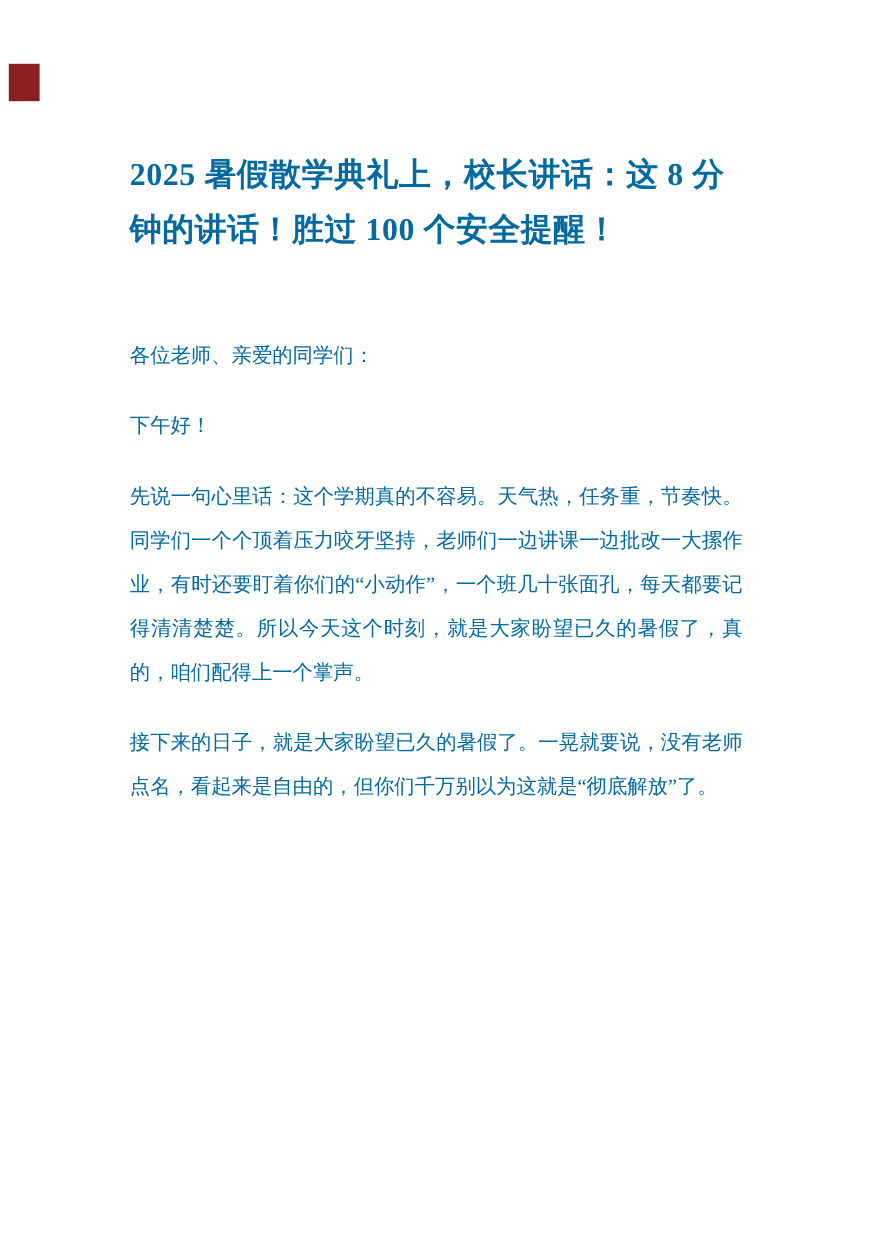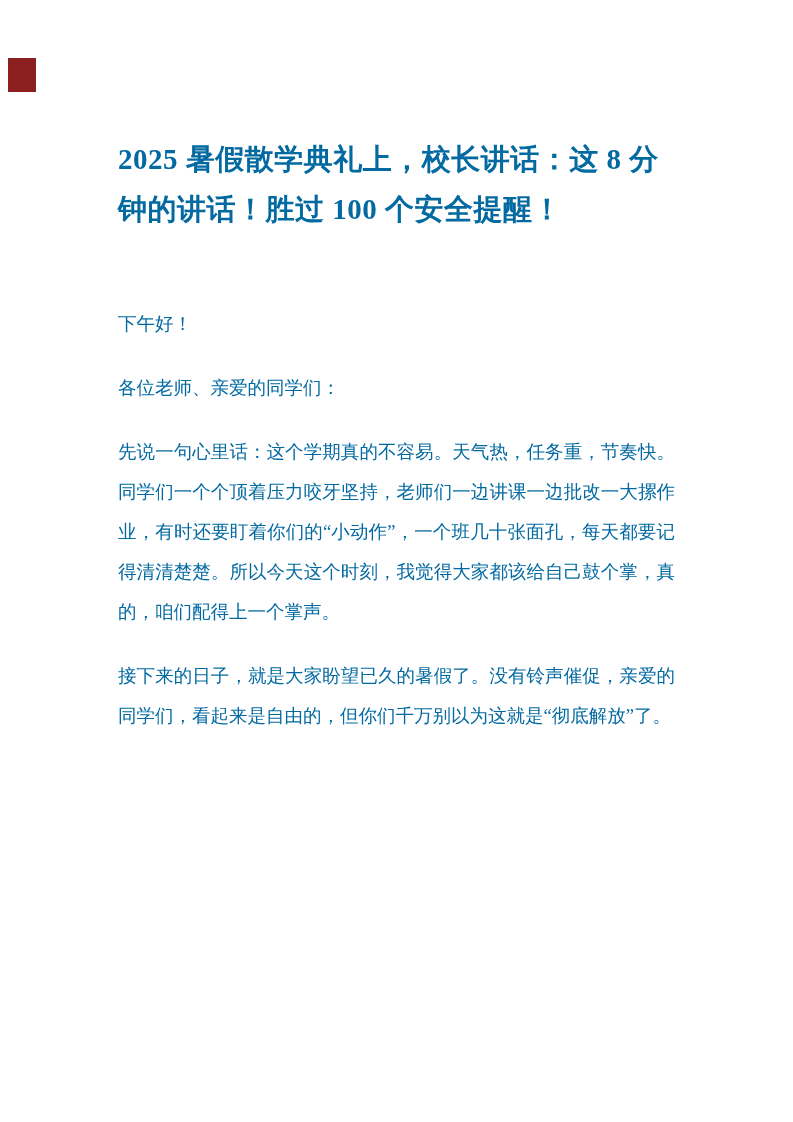--- a/index.html
+++ b/index.html
@@ -50,18 +50,18 @@
     margin-bottom: 0;
   }
 </style>
 </head>
 <body>
 
 <div class="page">
   <div class="red-marker" style="background: rgb(139, 30, 30);"></div>
   <div class="content">
     <h1 class="doc-title">2025 暑假散学典礼上，校长讲话：这 8 分钟的讲话！胜过 100 个安全提醒！</h1>
+    <p class="para">各位老师、亲爱的同学们：</p>
     <p class="para">下午好！</p>
-    <p class="para">各位老师、亲爱的同学们：</p>
-    <p class="para">先说一句心里话：这个学期真的不容易。天气热，任务重，节奏快。同学们一个个顶着压力咬牙坚持，老师们一边讲课一边批改一大摞作业，有时还要盯着你们的“小动作”，一个班几十张面孔，每天都要记得清清楚楚。所以今天这个时刻，我觉得大家都该给自己鼓个掌，真的，咱们配得上一个掌声。</p>
-    <p class="para">接下来的日子，就是大家盼望已久的暑假了。没有铃声催促，亲爱的同学们，看起来是自由的，但你们千万别以为这就是“彻底解放”了。</p>
+    <p class="para">先说一句心里话：这个学期真的不容易。天气热，任务重，节奏快。同学们一个个顶着压力咬牙坚持，老师们一边讲课一边批改一大摞作业，有时还要盯着你们的“小动作”，一个班几十张面孔，每天都要记得清清楚楚。所以今天这个时刻，就是大家盼望已久的暑假了，真的，咱们配得上一个掌声。</p>
+    <p class="para">接下来的日子，就是大家盼望已久的暑假了。一晃就要说，没有老师点名，看起来是自由的，但你们千万别以为这就是“彻底解放”了。</p>
   </div>
 </div>
 
 </body></html>

